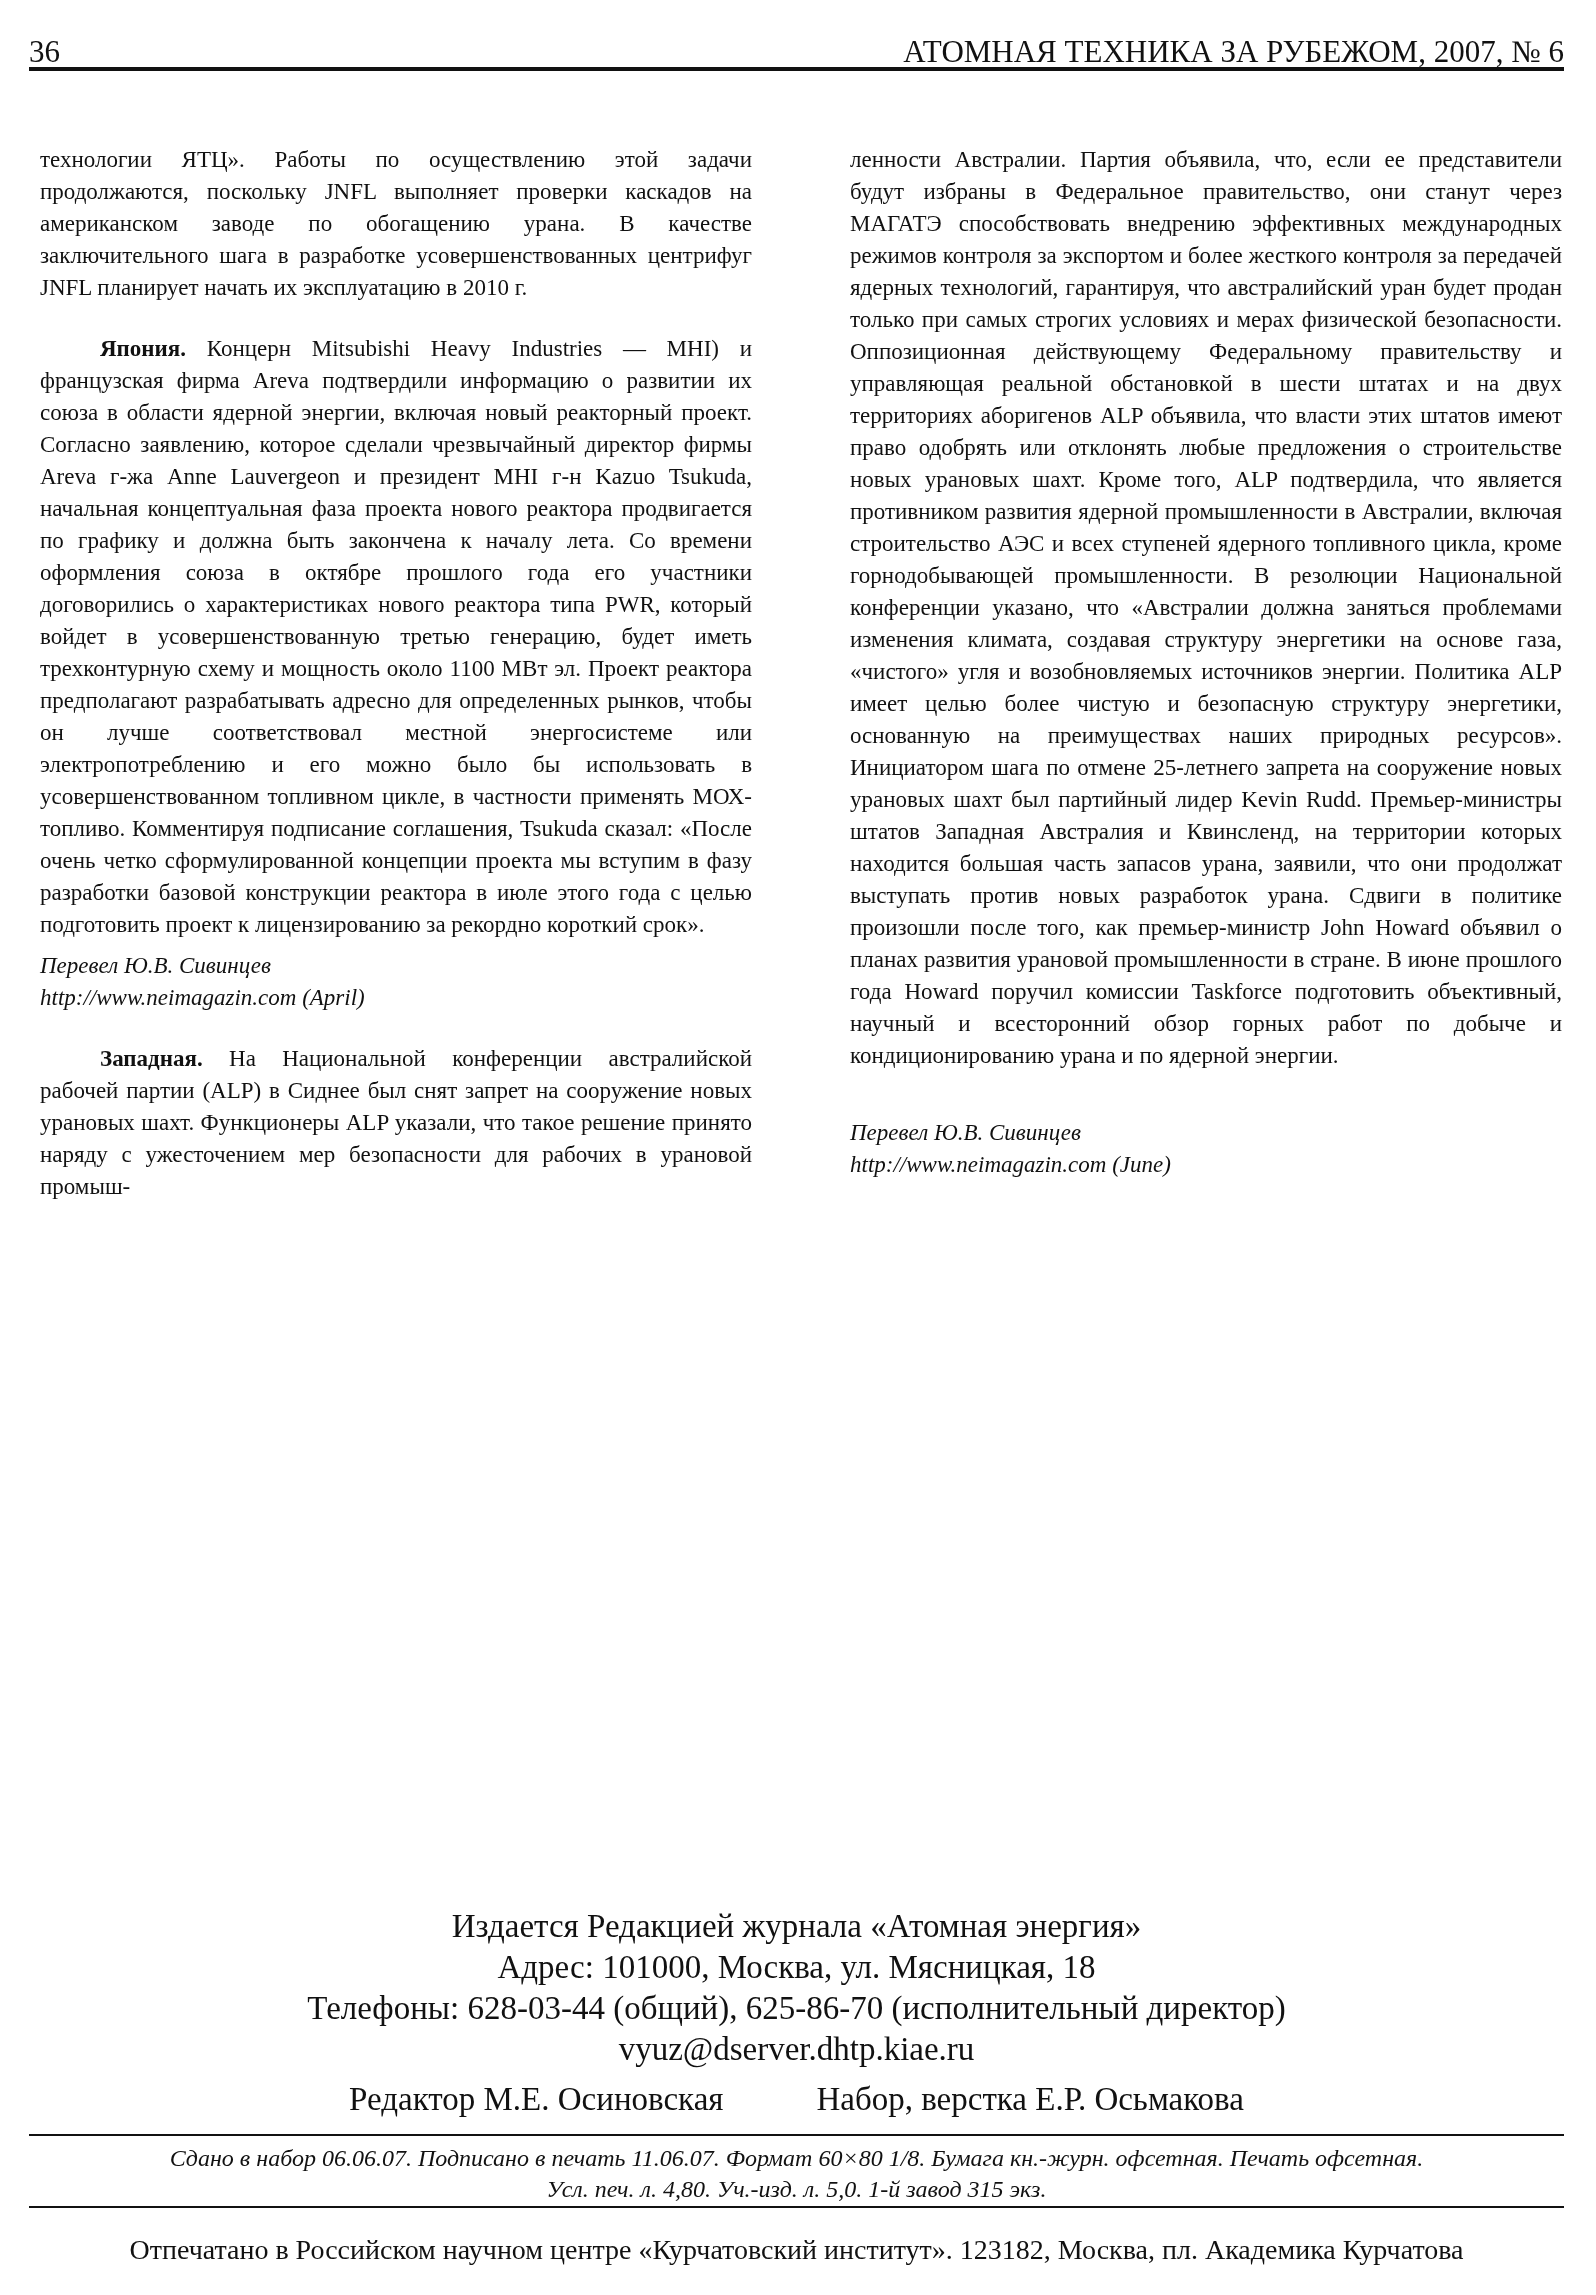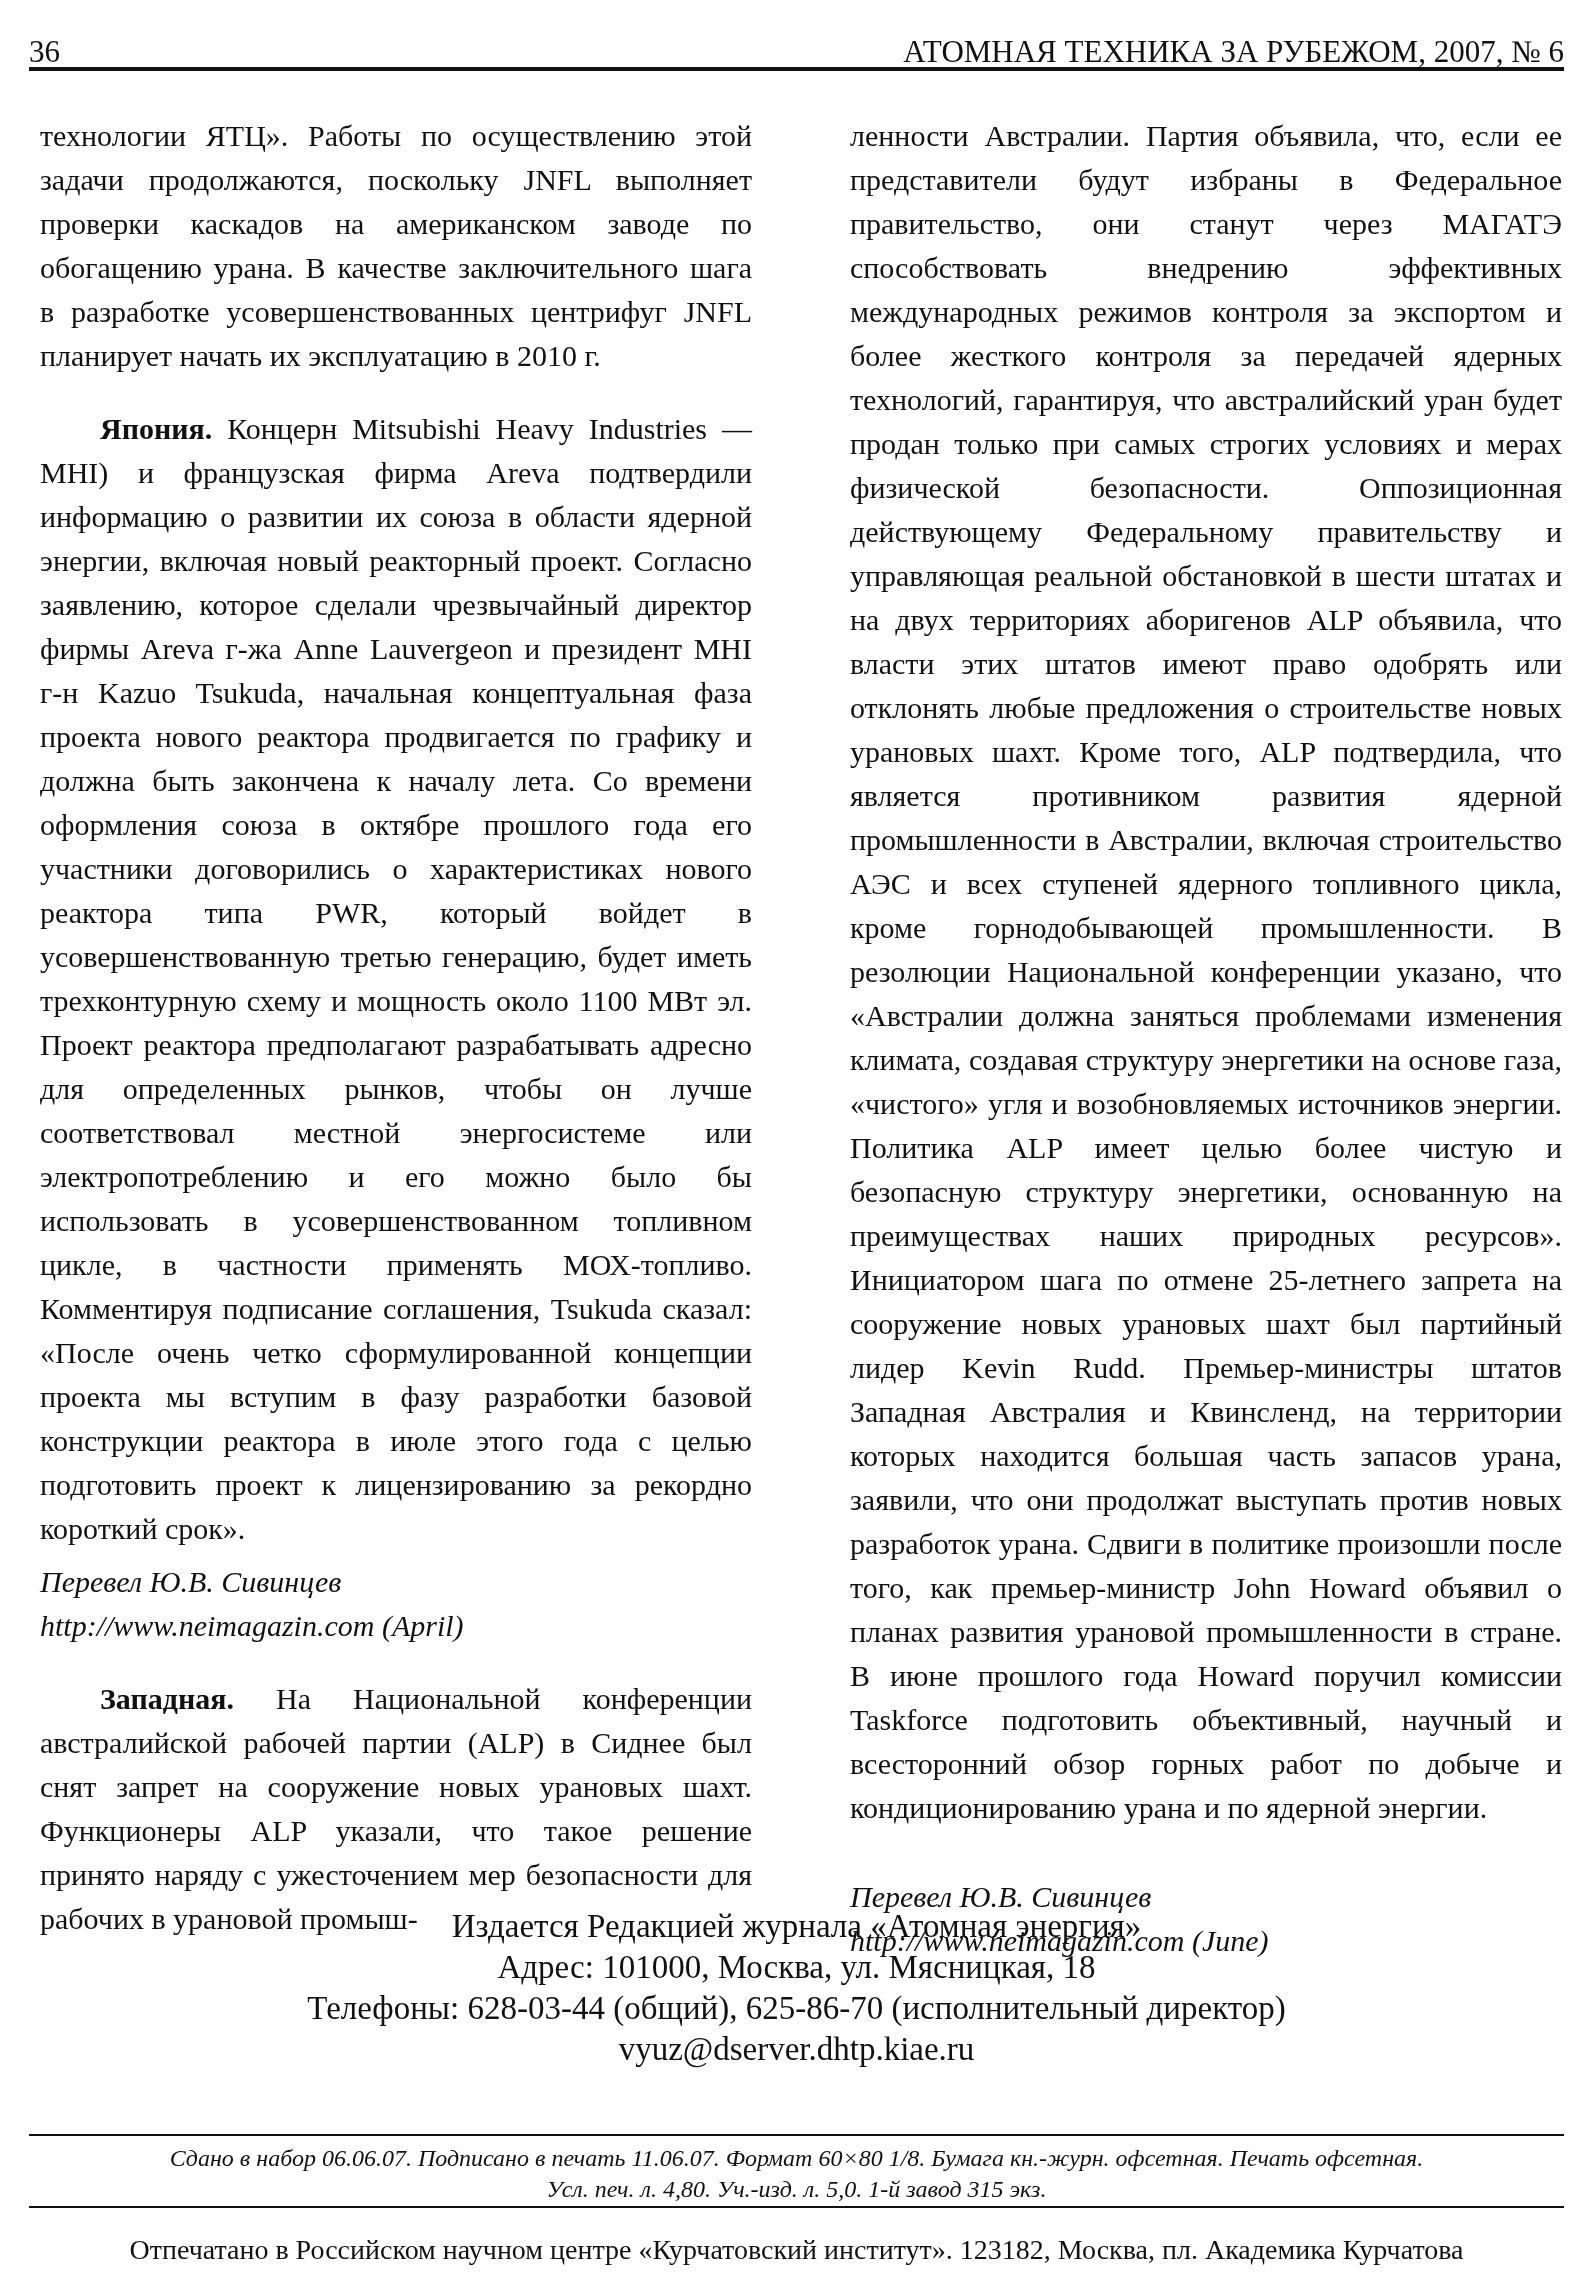--- a/index.html
+++ b/index.html
@@ -10,22 +10,22 @@
   .running-head {
     position: absolute; left: 29px; right: 32px; top: 24px; height: 43px;
     display: flex; justify-content: space-between; align-items: flex-end;
     font-size: 31px; line-height: 1;
   }
   .head-rule {
     position: absolute; left: 29px; right: 32px; top: 67px; height: 0;
     border-top: 4px solid #111;
   }
   .col {
-    position: absolute; top: 114px; width: 712px;
-    font-size: 30px; line-height: 44px; text-align: justify;
+    position: absolute; top: 144px; width: 712px;
+    font-size: 23px; line-height: 32px; text-align: justify;
     hyphens: manual;
   }
   .col.left { left: 40px; }
   .col.right { left: 850px; }
   .col p { margin: 0; }
   .col p.indent { text-indent: 60px; }
   .col p.gap { margin-top: 29px; }
   .col .lead { font-weight: bold; }
   .sig { text-align: left; font-style: italic; margin: 0; }
   .sig.first { margin-top: 9.3px; }
@@ -73,20 +73,24 @@
   <p>ленности Австралии. Партия объявила, что, если ее представители будут избраны в Федеральное правительство, они станут через МАГАТЭ способствовать внедрению эффективных международных режимов контроля за экспортом и более жесткого контроля за передачей ядерных технологий, гарантируя, что австралийский уран будет продан только при самых строгих условиях и мерах физической безопасности. Оппозиционная действующему Федеральному правительству и управляющая реальной обстановкой в шести штатах и на двух территориях аборигенов ALP объявила, что власти этих штатов имеют право одобрять или отклонять любые предложения о строительстве новых урановых шахт. Кроме того, ALP подтвердила, что является противником развития ядерной промышленности в Австралии, включая строительство АЭС и всех ступеней ядерного топливного цикла, кроме горнодобывающей промышленности. В резолюции Национальной конференции указано, что «Австралии должна заняться проблемами изменения климата, создавая структуру энергетики на основе газа, «чистого» угля и возобновляемых источников энергии. Политика ALP имеет целью более чистую и безопасную структуру энергетики, основанную на преимуществах наших природных ресурсов». Инициатором шага по отмене 25-летнего запрета на сооружение новых урановых шахт был партийный лидер Kevin Rudd. Премьер-министры штатов Западная Австралия и Квинсленд, на территории которых находится большая часть запасов урана, заявили, что они продолжат выступать против новых разработок урана. Сдвиги в политике произошли после того, как премьер-министр John Howard объявил о планах развития урановой промышленности в стране. В июне прошлого года Howard поручил комиссии Taskforce подготовить объективный, научный и всесторонний обзор горных работ по добыче и кондиционированию урана и по ядерной энергии.</p>
   <p class="sig" style="margin-top:45px">Перевел Ю.В. Сивинцев</p>
   <p class="sig">http://www.neimagazin.com (June)</p>
 </div>
 
 <div class="colophon">
   <span class="line">Издается Редакцией журнала «Атомная энергия»</span>
   <span class="line">Адрес: 101000, Москва, ул. Мясницкая, 18</span>
   <span class="line">Телефоны: 628-03-44 (общий), 625-86-70 (исполнительный директор)</span>
   <span class="line">vyuz@dserver.dhtp.kiae.ru</span>
+  <div class="credits">
+    <span>Редактор М.Е. Осиновская</span>
+    <span>Набор, верстка Е.Р. Осьмакова</span>
+  </div>
 </div>
 
 <div class="rule r1"></div>
 <div class="imprint">
   <div>Сдано в набор 06.06.07. Подписано в печать 11.06.07. Формат 60×80 1/8. Бумага кн.-журн. офсетная. Печать офсетная.</div>
   <div>Усл. печ. л. 4,80. Уч.-изд. л. 5,0. 1-й завод 315 экз.</div>
 </div>
 <div class="rule r2"></div>
 
 <div class="printed">Отпечатано в Российском научном центре «Курчатовский институт». 123182, Москва, пл. Академика Курчатова</div>

